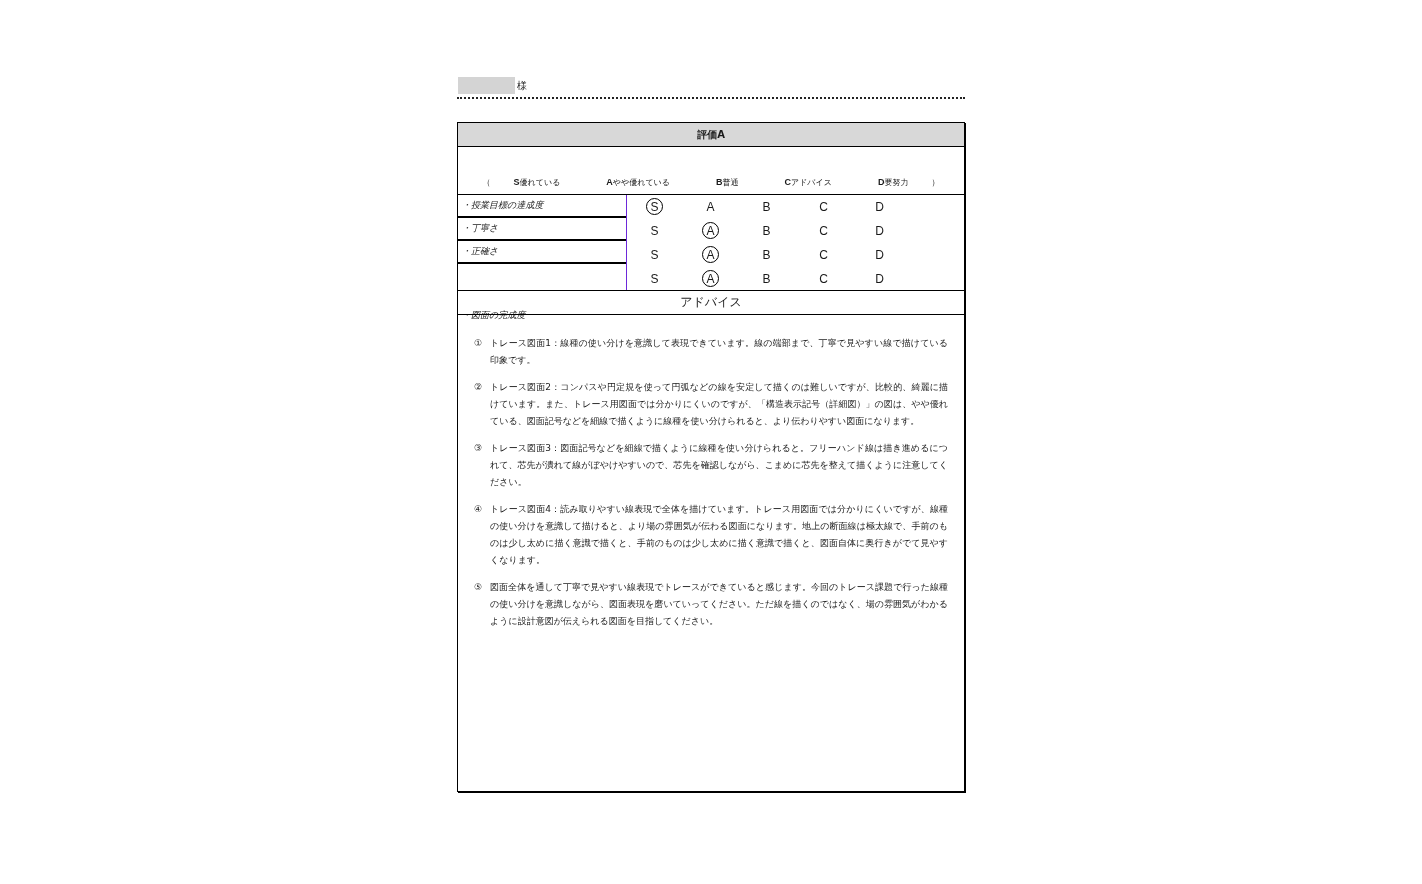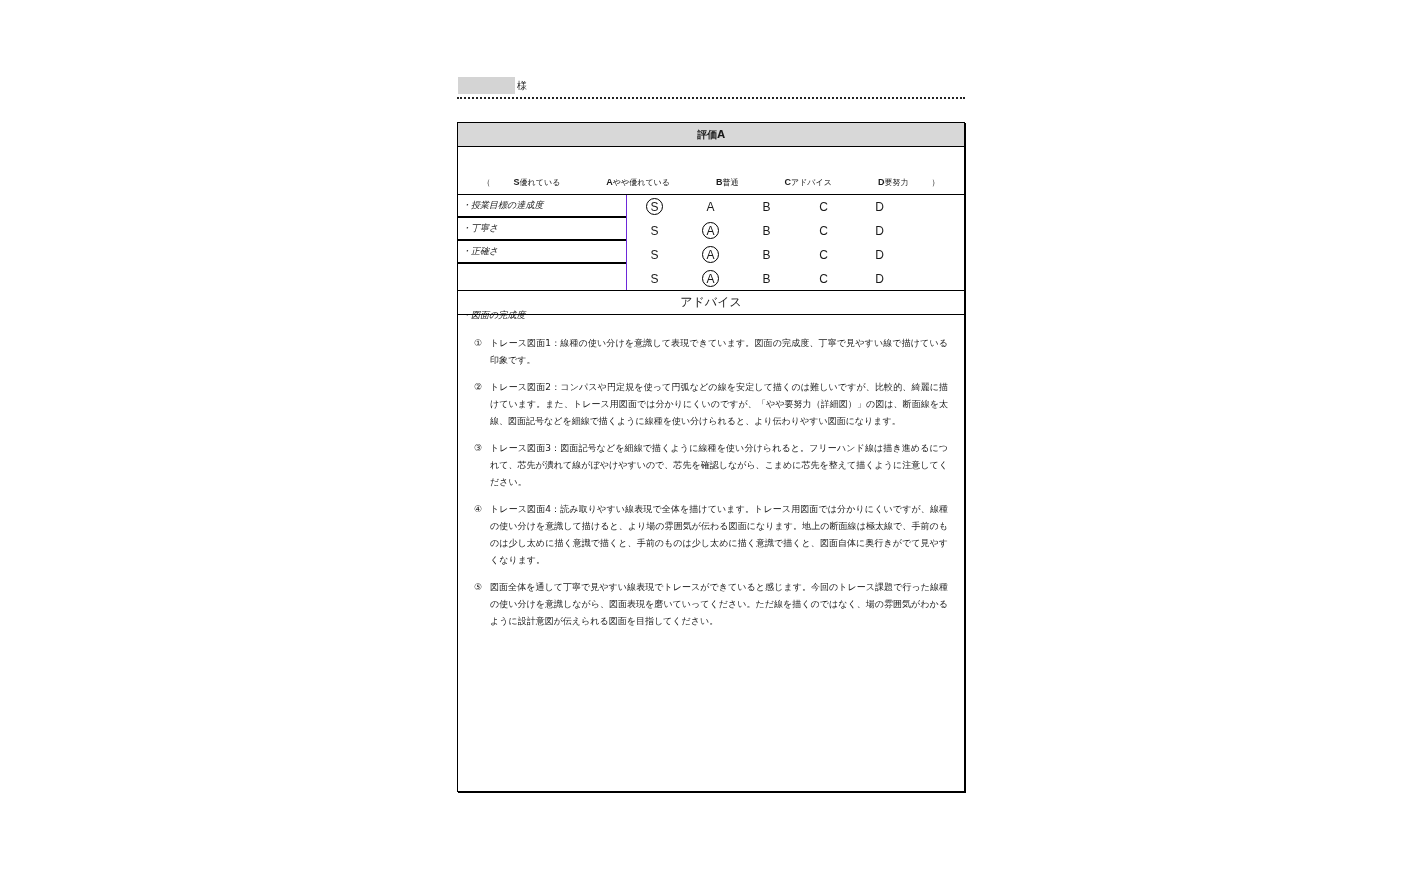--- a/index.html
+++ b/index.html
@@ -90,25 +90,25 @@
           <span class="g" style="left: 244px;">D</span>
         </div>
       </div>
   </div>
 
   <div class="row advice-h">アドバイス</div>
 
   <div class="advice" id="advice">
       <div class="item-p">
         <span class="num">①</span>
-        <span class="txt">トレース図面1：線種の使い分けを意識して表現できています。図面の完成度、丁寧で見やすい線で描けている印象です。</span>
+        <span class="txt">トレース図面1：線種の使い分けを意識して表現できています。線の端部まで、丁寧で見やすい線で描けている印象です。</span>
       </div>
       <div class="item-p">
         <span class="num">②</span>
-        <span class="txt">トレース図面2：コンパスや円定規を使って円弧などの線を安定して描くのは難しいですが、比較的、綺麗に描けています。また、トレース用図面では分かりにくいのですが、「やや要努力（詳細図）」の図は、断面線を太線、図面記号などを細線で描くように線種を使い分けられると、より伝わりやすい図面になります。</span>
+        <span class="txt">トレース図面2：コンパスや円定規を使って円弧などの線を安定して描くのは難しいですが、比較的、綺麗に描けています。また、トレース用図面では分かりにくいのですが、「構造表示記号（詳細図）」の図は、やや優れている、図面記号などを細線で描くように線種を使い分けられると、より伝わりやすい図面になります。</span>
       </div>
       <div class="item-p">
         <span class="num">③</span>
         <span class="txt">トレース図面3：図面記号などを細線で描くように線種を使い分けられると。フリーハンド線は描き進めるにつれて、芯先が潰れて線がぼやけやすいので、芯先を確認しながら、こまめに芯先を整えて描くように注意してください。</span>
       </div>
       <div class="item-p">
         <span class="num">④</span>
         <span class="txt">トレース図面4：読み取りやすい線表現で全体を描けています。トレース用図面では分かりにくいですが、線種の使い分けを意識して描けると、より場の雰囲気が伝わる図面になります。地上の断面線は極太線で、手前のものは少し太めに描く意識で描くと、手前のものは少し太めに描く意識で描くと、図面自体に奥行きがでて見やすくなります。</span>
       </div>
       <div class="item-p">

